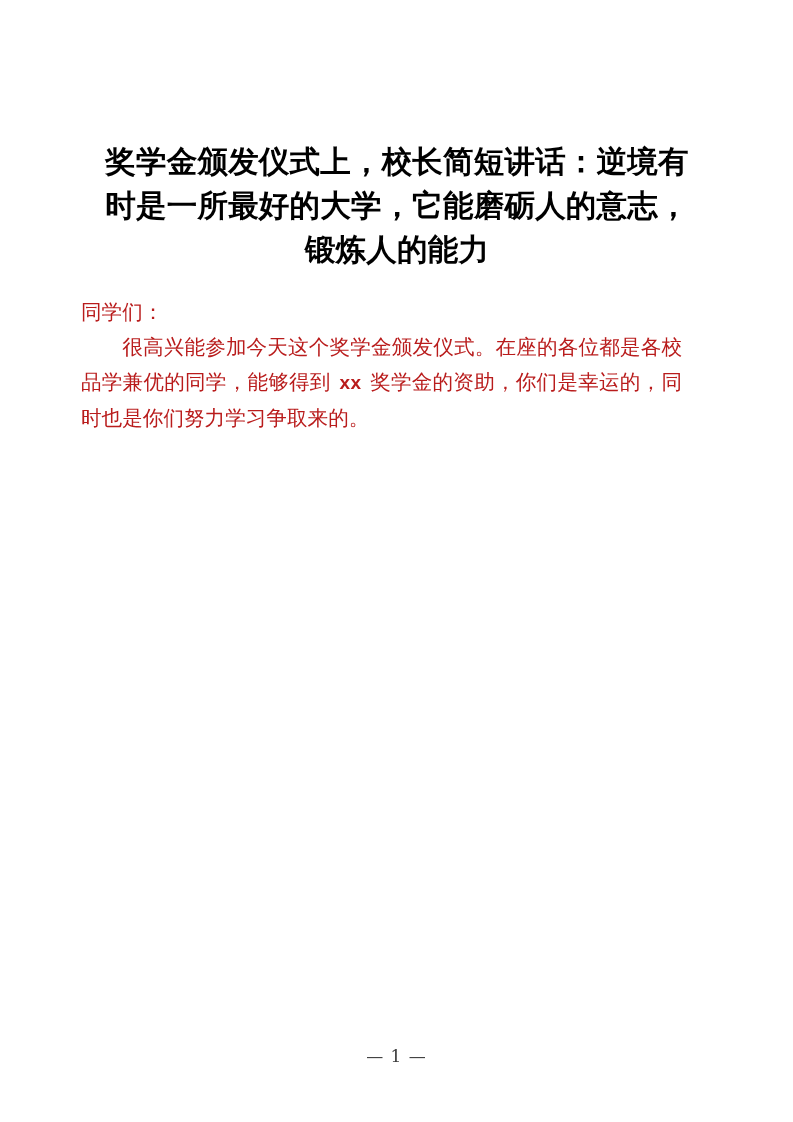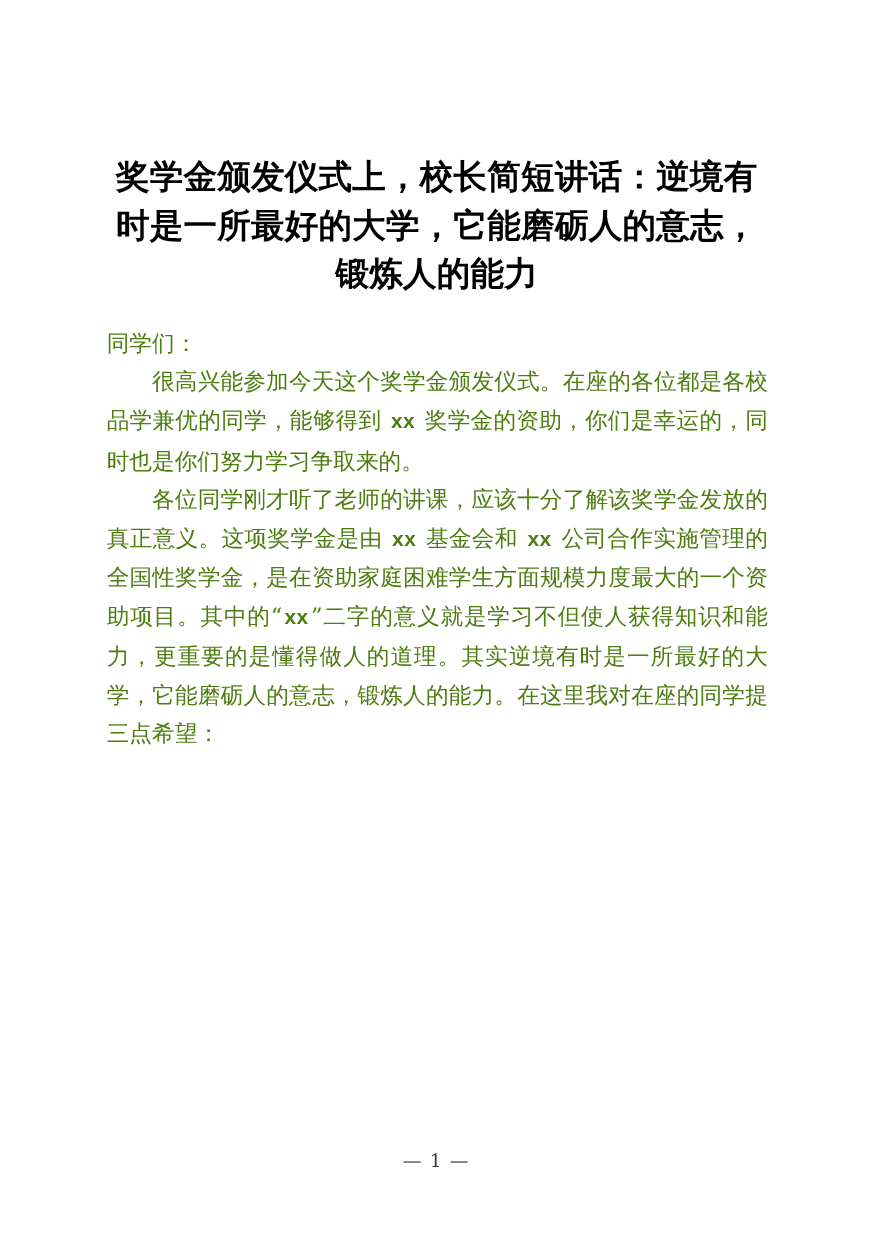--- a/index.html
+++ b/index.html
@@ -30,27 +30,27 @@
     font-size: 30.5px;
     line-height: 44px;
     letter-spacing: 0.2px;
     color: #000000;
     word-break: break-all;
   }
 
   
   .body-block {
     position: absolute;
-    left: 97px;
+    left: 81px;
     top: 279px;
     width: 601px;
     font-family: "DejaVu Serif", "Liberation Serif", serif;
     font-size: 20.6px;
     line-height: 35.2px;
-    color: #4d7c0f;
+    color: #b91c1c;
     text-align: justify;
     text-justify: inter-character;
   }
   .body-block p {
     margin: 0;
     padding: 0;
     text-align: justify;
     text-justify: inter-character;
     word-break: break-all;
     white-space: normal;
@@ -95,21 +95,20 @@
 <div class="page">
 
   <h1 class="doc-title">奖学金颁发仪式上，校长简短讲话：逆境有时是一所最好的大学，它能磨砺人的意志，锻炼人的能力</h1>
 
   <div class="body-block">
 
     <p class="p-flush">同学们：</p>
 
     <p class="p-indent">很高兴能参加今天这个奖学金颁发仪式。在座的各位都是各校品学兼优的同学，能够得到 <span class="lat">xx</span> 奖学金的资助，你们是幸运的，同时也是你们努力学习争取来的。</p>
 
-    <p class="p-indent">各位同学刚才听了老师的讲课，应该十分了解该奖学金发放的真正意义。这项奖学金是由 <span class="lat">xx</span> 基金会和 <span class="lat">xx</span> 公司合作实施管理的全国性奖学金，是在资助家庭困难学生方面规模力度最大的一个资助项目。其中的“<span class="lat">xx</span>”二字的意义就是学习不但使人获得知识和能力，更重要的是懂得做人的道理。其实逆境有时是一所最好的大学，它能磨砺人的意志，锻炼人的能力。在这里我对在座的同学提三点希望：</p>
 
 
 
   </div>
 
   <div class="page-footer">— 1 —</div>
 
 </div>
 
 </body></html>

